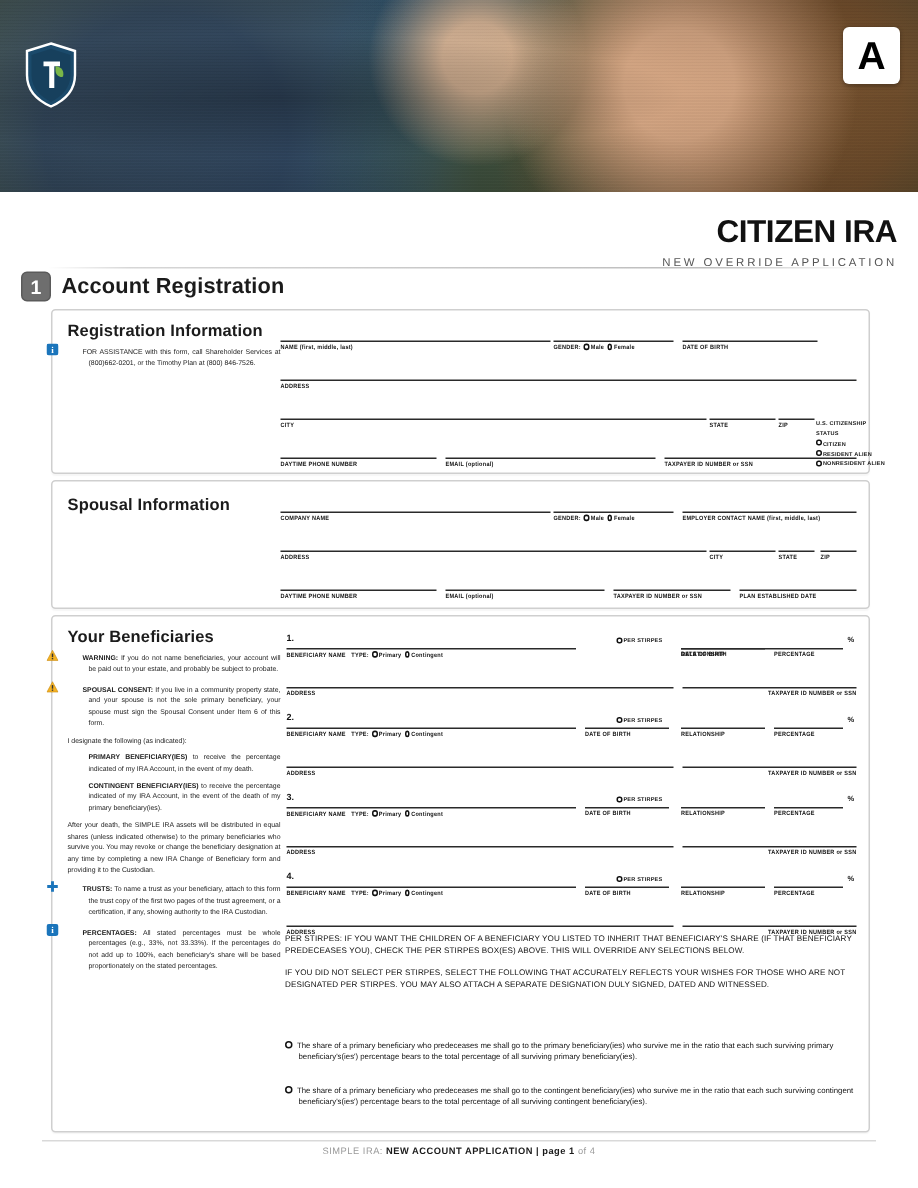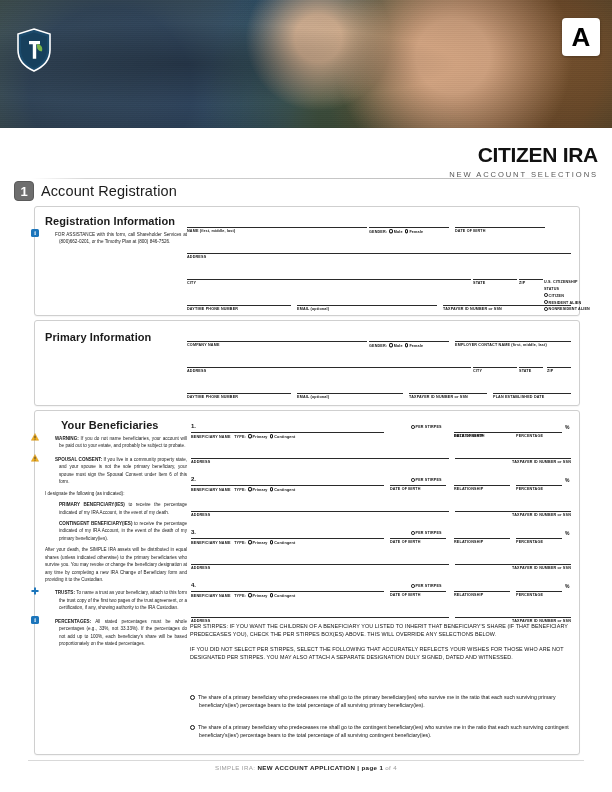--- a/index.html
+++ b/index.html
@@ -82,21 +82,21 @@
 
   
   .sec-head { position: absolute; left: 14px; top: 181px; display: flex; align-items: center; gap: 7px; }
   .sec-num {
     width: 20px; height: 20px; border-radius: 4px;
     background: #6e6e6e; color: #fff;
     display: flex; align-items: center; justify-content: center;
     font-size: 13px; font-weight: 700;
     border: 1px solid #5a5a5a;
   }
-  .sec-title { font-size: 14.5px; font-weight: 400; color: #1b1b1b; letter-spacing: .1px; }
+  .sec-title { font-size: 14.5px; font-weight: 700; color: #1b1b1b; letter-spacing: .1px; }
 
   
   .panel {
     position: absolute;
     border: 1px solid #cfcfcf;
     border-radius: 3px;
     background: #fff;
     box-shadow: 0 1px 1px rgba(0,0,0,.04);
   }
   #panel-participant { left: 34px; top: 206px; width: 546px; height: 110px; }
@@ -200,21 +200,21 @@
         <path d="M21 16 c4 .6 6 3.3 5 7.2 c-2.6 .4 -4.8 -1.2 -5 -4.1 Z" fill="#7ab648"></path>
       </svg>
     </span>
   </div>
 
   <div class="form-badge">A</div>
 </div>
 
 <div class="title-block">
   <div class="doc-title">CITIZEN IRA</div>
-  <div class="doc-subtitle">NEW ACCOUNT SELECTIONS</div>
+  <div class="doc-subtitle">NEW OVERRIDE APPLICATION</div>
 </div>
 <div class="title-rule"></div>
 
 <div class="sec-head">
   <span class="sec-num">1</span>
   <span class="sec-title">Account Registration</span>
 </div>
 
 <div class="panel" id="panel-participant">
   <div class="panel-title" style="left:10px; top:8px;">Registration Information</div>
@@ -277,21 +277,21 @@
     <div class="line"></div>
     <div class="lbl">EMAIL (optional)</div>
   </div>
   <div class="fld" style="left:408px; top:88px; width:128px;">
     <div class="line"></div>
     <div class="lbl">TAXPAYER ID NUMBER or SSN</div>
   </div>
 </div>
 
 <div class="panel" id="panel-employer">
-  <div class="panel-title" style="left:10px; top:10px;">Primary Information</div>
+  <div class="panel-title" style="left:10px; top:10px;">Spousal Information</div>
 
   <div class="fld" style="left:152px; top:10px; width:180px;">
     <div class="line"></div>
     <div class="lbl">COMPANY NAME</div>
   </div>
   <div class="fld" style="left:334px; top:10px; width:80px;">
     <div class="line"></div>
     <div class="lbl"><span>GENDER:</span><span class="radio"></span><span>Male</span><span class="radio"></span><span>Female</span></div>
   </div>
   <div class="fld" style="left:420px; top:10px; width:116px;">
@@ -328,21 +328,21 @@
     <div class="line"></div>
     <div class="lbl">TAXPAYER ID NUMBER or SSN</div>
   </div>
   <div class="fld" style="left:458px; top:62px; width:78px;">
     <div class="line"></div>
     <div class="lbl">PLAN ESTABLISHED DATE</div>
   </div>
 </div>
 
 <div class="panel" id="panel-beneficiary">
-  <div class="panel-title" style="left:10px; top:8px;margin-left:16px;">Your Beneficiaries</div>
+  <div class="panel-title" style="left:10px; top:8px;">Your Beneficiaries</div>
 
   <div class="note" style="left:10px; top:22px;">
     <p class="hang">
       <span class="ico">
         <svg viewBox="0 0 10 10" width="8" height="8">
             <path d="M5 .6 L9.6 9.2 H.4 Z" fill="#f4b223" stroke="#c98c10" stroke-width=".5"></path>
             <rect x="4.4" y="3.4" width="1.2" height="3" fill="#333"></rect>
             <rect x="4.4" y="7.1" width="1.2" height="1.1" fill="#333"></rect>
           </svg>
       </span><b>WARNING:</b>

